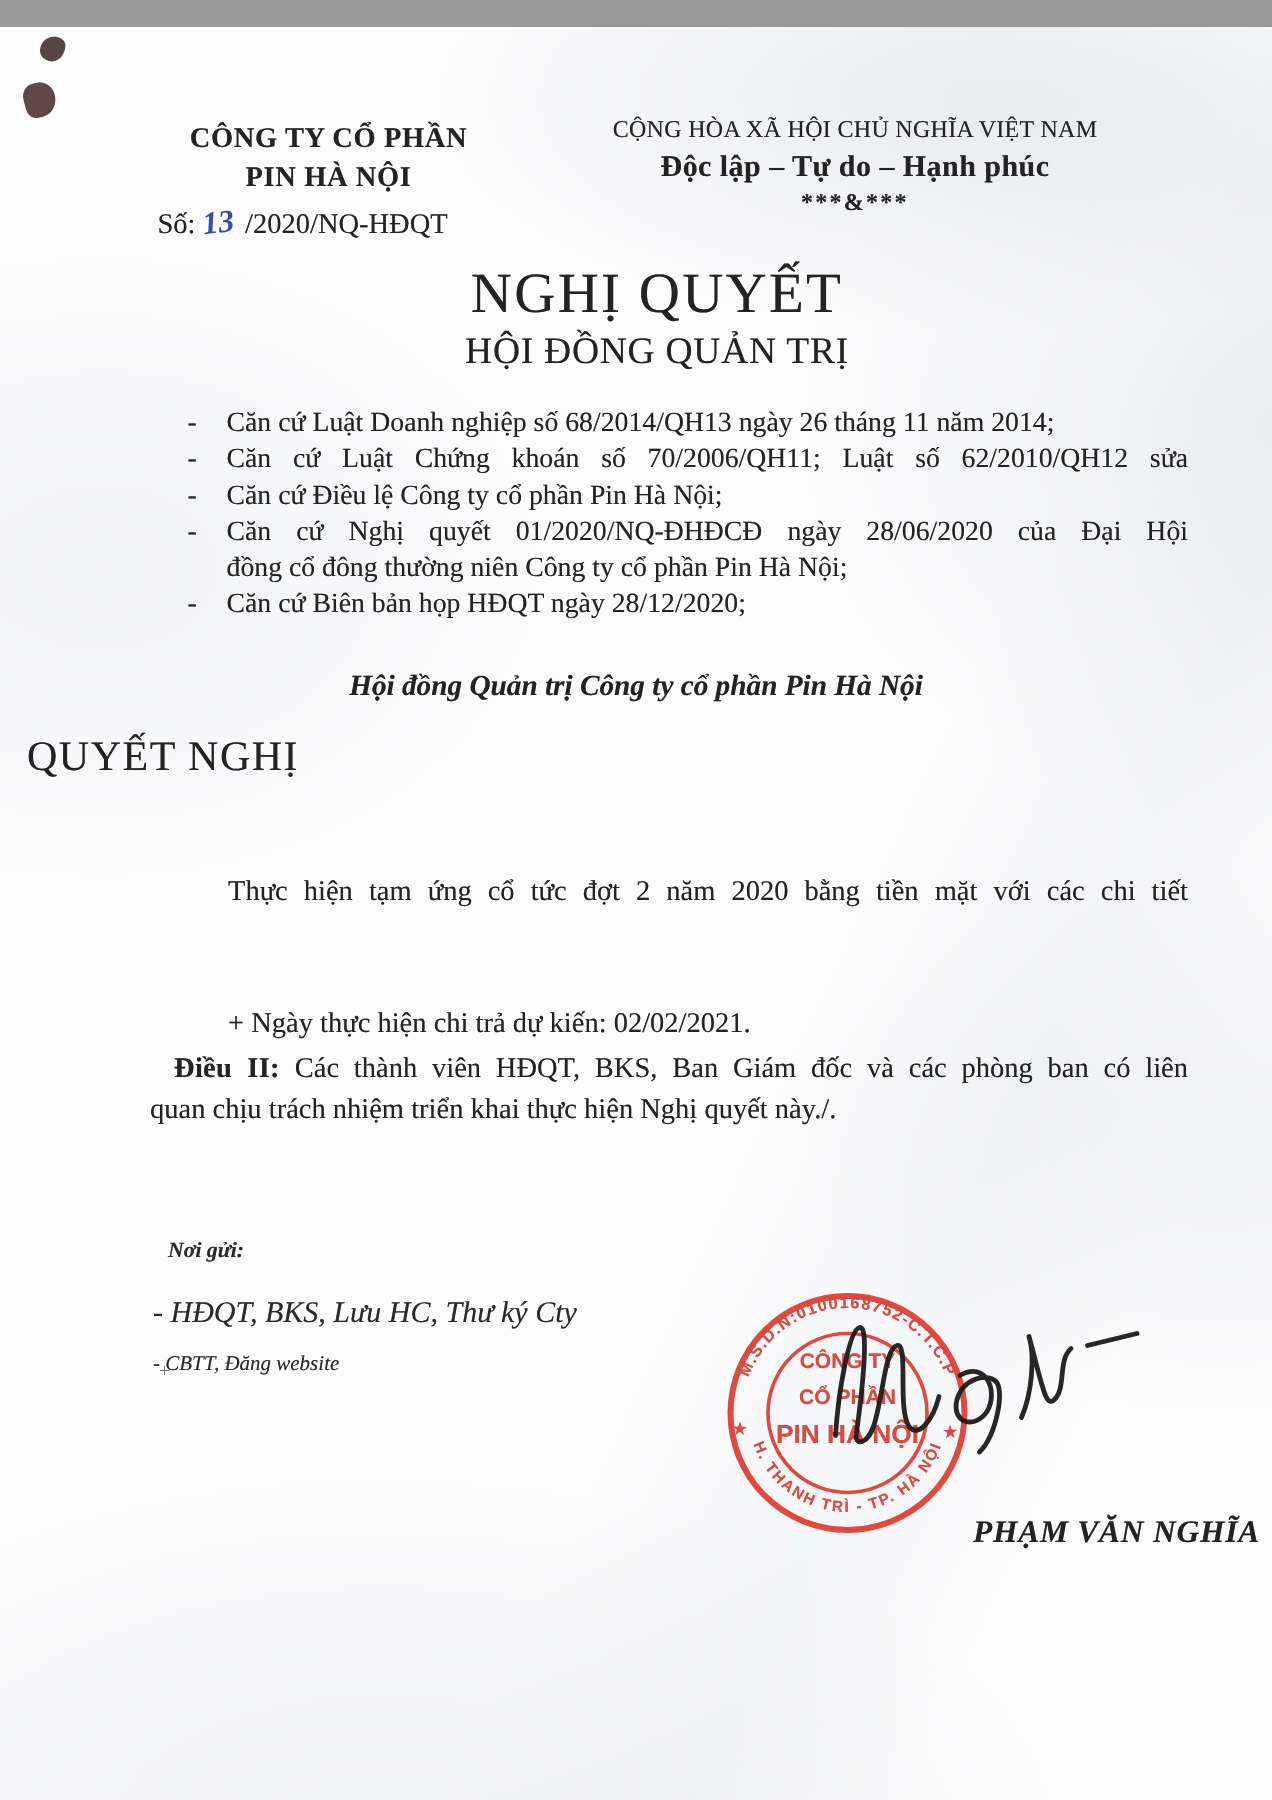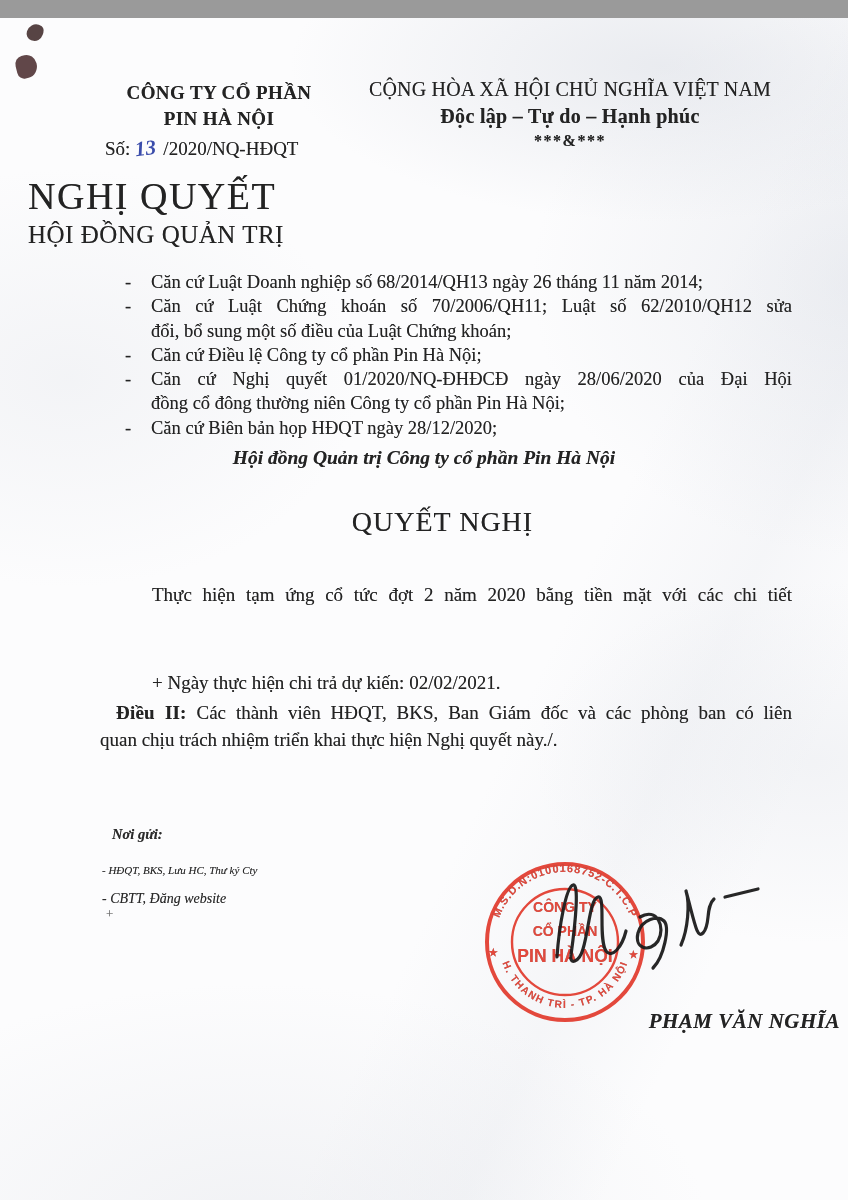--- a/index.html
+++ b/index.html
@@ -23,51 +23,51 @@
   .blot2{position:absolute;left:16px;top:37px;width:21px;height:23px;background:#452729;
     border-radius:45% 55% 62% 38%;transform:rotate(-14deg);opacity:.85;}
 
   .hdr-left{position:absolute;top:62px;left:95px;width:248px;text-align:center;}
   .hdr-left .l1,.hdr-left .l2{font-size:19px;font-weight:bold;letter-spacing:.4px;line-height:26px;}
   .doc-no{font-size:19px;margin-top:4px;text-align:left;padding-left:10px;white-space:nowrap;}
   .hand{display:inline-block;color:#3a4cab;font-style:italic;font-size:21px;font-weight:bold;
     transform:rotate(-7deg);margin:0 7px 0 5px;text-shadow:none;}
 
   .hdr-right{position:absolute;top:60px;left:368px;width:404px;text-align:center;}
-  .hdr-right .l1{font-size:20px;letter-spacing:.2px;}
+  .hdr-right .l1{font-size:16px;letter-spacing:.2px;}
   .hdr-right .l2{font-size:20px;font-weight:bold;margin-top:4px;letter-spacing:.3px;}
   .hdr-right .l3{font-size:16px;font-weight:bold;margin-top:4px;letter-spacing:1.5px;}
 
-  .title{position:absolute;top:156px;left:0;width:100%;padding-left:28px;box-sizing:border-box;}
+  .title{position:absolute;top:156px;left:0;width:100%;text-align:center;padding-left:28px;box-sizing:border-box;}
   .title .t1{font-size:38px;letter-spacing:1.5px;}
   .title .t2{font-size:25px;margin-top:3px;letter-spacing:.5px;}
 
   .preamble{position:absolute;top:252px;left:125px;width:667px;font-size:18.5px;line-height:24.3px;}
   .item{display:flex;}
   .dash{flex:0 0 26px;}
   .itext{flex:1;}
   .j{text-align:justify;text-align-last:justify;}
 
   .issuer{position:absolute;top:429px;left:0;width:100%;text-align:center;box-sizing:border-box;
     font-size:19.5px;font-weight:bold;font-style:italic;}
-  .resolve{position:absolute;top:488px;left:0;width:100%;text-align:center;padding-left:37px;box-sizing:border-box;
+  .resolve{position:absolute;top:471px;left:0;width:100%;text-align:left;padding-left:18px;box-sizing:border-box;
     font-size:28px;letter-spacing:1px;}
 
   .p{position:absolute;left:100px;width:692px;font-size:19px;line-height:27.3px;}
   .p b{letter-spacing:.2px;}
   .ind16{text-indent:16px;}
   .ind52{text-indent:52px;}
   .p1{top:508px;} .p2{top:563px;}
   .p3{top:620px;left:152px;width:640px;}
   .p4{top:651px;left:152px;width:640px;}
   .p5{top:681px;}
 
   .recipients{position:absolute;top:808px;left:102px;font-style:italic;color:#2a2a2a;}
   .recipients .rt{font-weight:bold;font-size:14.5px;padding-left:10px;}
-  .recipients .r1{font-size:11px;margin-top:21px;}
+  .recipients .r1{font-size:20px;margin-top:21px;}
   .recipients .r2{font-size:14px;margin-top:15px;}
   .plus-mark{position:absolute;top:888px;left:106px;font-size:13px;color:#6f6f6f;font-style:normal;}
 
   .signblock{position:absolute;top:765px;left:460px;width:372px;text-align:center;font-style:italic;}
   .signblock .date{font-size:19.5px;margin-right:38px;}
   .signblock .tm{font-size:20px;font-weight:bold;margin-top:8px;letter-spacing:.3px;}
   .signblock .ct{font-size:20px;font-weight:bold;margin-top:10px;letter-spacing:.5px;}
   .signed-name{position:absolute;top:991px;left:470px;width:370px;text-align:right;
     font-size:21px;font-weight:bold;font-style:italic;letter-spacing:.5px;}
 
@@ -105,21 +105,20 @@
     <div class="item">
       <span class="dash">-</span>
       <div class="itext">
           <div>Căn cứ Luật Doanh nghiệp số 68/2014/QH13 ngày 26 tháng 11 năm 2014;</div>
         </div>
     </div>
     <div class="item">
       <span class="dash">-</span>
       <div class="itext">
         <div class="j">Căn cứ Luật Chứng khoán số 70/2006/QH11;  Luật số 62/2010/QH12 sửa</div>
-        <div>đổi, bổ sung một số điều của Luật Chứng khoán;</div>
       </div>
     </div>
     <div class="item">
       <span class="dash">-</span>
       <div class="itext">
           <div>Căn cứ Điều lệ Công ty cổ phần Pin Hà Nội;</div>
         </div>
     </div>
     <div class="item">
       <span class="dash">-</span>

